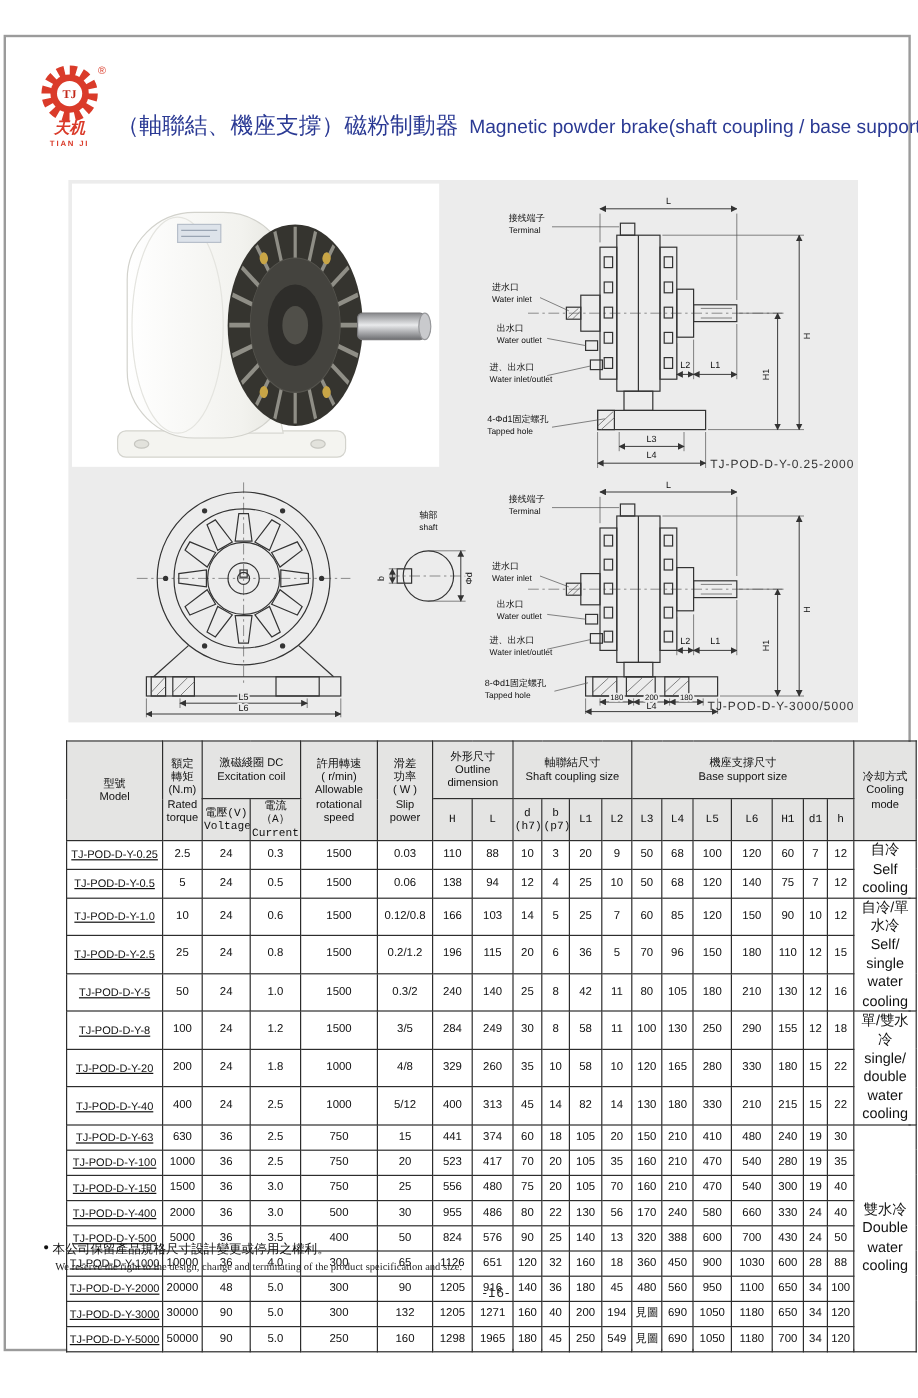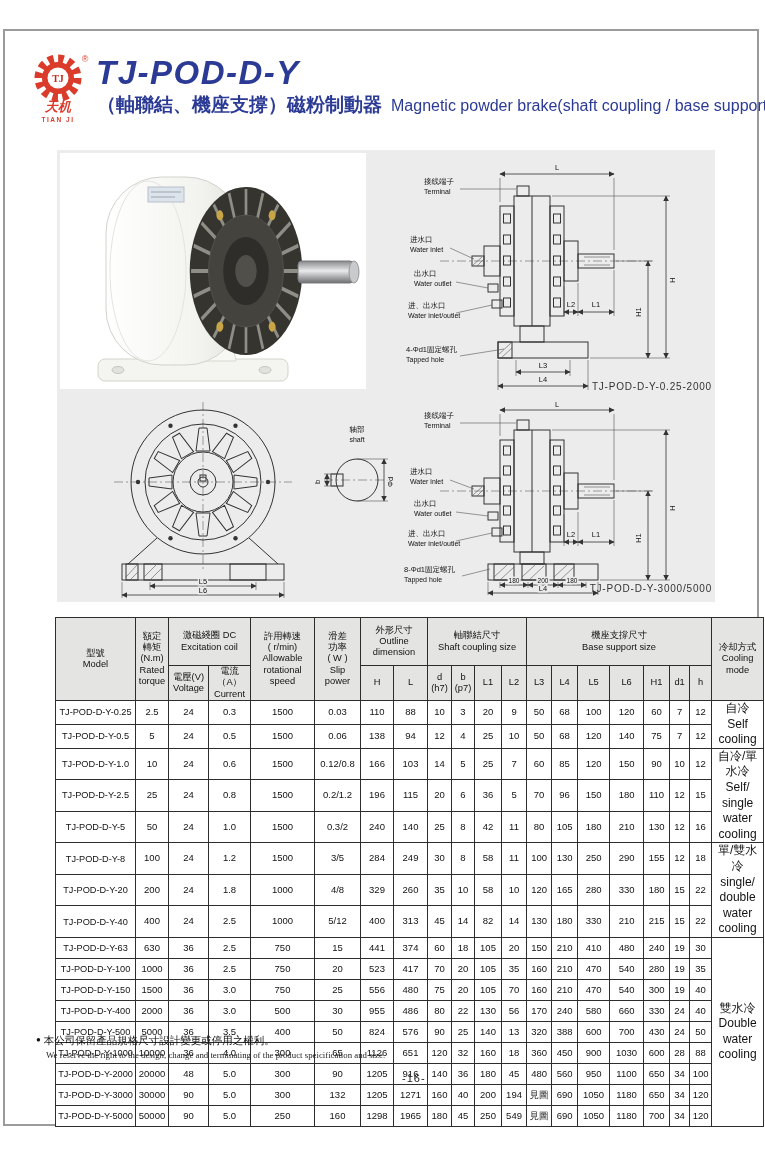--- a/index.html
+++ b/index.html
@@ -5,21 +5,21 @@
   html,body{margin:0;padding:0;background:#fff;}
   .page{position:relative;width:765px;height:1165px;background:#fff;overflow:hidden;
         font-family:"Liberation Sans",sans-serif;}
   .frame{position:absolute;left:3px;top:29px;width:756px;height:1097px;
          border:2px solid #9b9b9b;box-sizing:border-box;pointer-events:none;}
   
   .logo{position:absolute;left:28px;top:50px;width:66px;height:76px;}
   .title{position:absolute;left:96px;top:54px;font-size:33px;font-weight:bold;font-style:italic;
          color:#2b3a94;letter-spacing:1.5px;}
   .subtitle{position:absolute;left:97px;top:92px;white-space:nowrap;}
-  .subtitle .zh{font-size:19px;font-weight:bold;color:#2b3a94;}
+  .subtitle .zh{font-size:19px;font-weight:normal;color:#2b3a94;}
   .subtitle .en{font-size:16px;color:#2b3a94;margin-left:9px;}
   
   .panel{position:absolute;left:57px;top:150px;width:658px;height:452px;background:#ececec;}
   .photo-box{position:absolute;left:60px;top:153px;width:306px;height:236px;background:#fff;}
   .d1{position:absolute;left:370px;top:156px;}
   .d2{position:absolute;left:370px;top:396px;}
   .fv{position:absolute;left:62px;top:396px;}
   
   .ln{stroke:#333;stroke-width:1;fill:none;}
   .thin{stroke:#555;stroke-width:0.6;fill:none;}
@@ -34,22 +34,22 @@
   .lbz{font-family:"Liberation Sans",sans-serif;font-size:7.5px;fill:#111;}
   .cap{font-family:"Liberation Sans",sans-serif;font-size:10px;fill:#333;letter-spacing:0.8px;text-anchor:end;}
   .ctr{text-anchor:middle;}
   
   .spec{position:absolute;left:55px;top:617px;}
   table{border-collapse:collapse;table-layout:fixed;width:659px;border:1.5px solid #2d2d2d;}
   th,td{border:1px solid #2d2d2d;text-align:center;vertical-align:middle;
         white-space:pre-line;overflow:hidden;padding:0 1px;}
   th{background:#e4e4e3;font-weight:normal;font-size:9.3px;line-height:1.22;color:#111;}
   td{font-size:9.5px;line-height:1.1;background:#fff;color:#111;height:20px;}
-  td:first-child{font-size:9.2px;}
-  tr.gh{height:48px;} tr.sh{height:34px;}
+  td:first-child{font-size:9.2px;text-decoration:underline;}
+  tr.gh{height:48px;} tr.sh{height:34px;font-family:Liberation Mono, monospace;}
   td.cooling{font-size:12px;line-height:1.3;}
   
   .note{position:absolute;left:36px;top:1034px;font-size:10.5px;color:#111;}
   .note .b{font-size:8px;vertical-align:2px;margin-right:3px;}
   .note .en{display:block;font-size:8.8px;color:#222;margin:2px 0 0 10px;font-family:Liberation Serif, serif;}
   .pageno{position:absolute;left:402px;top:1072px;font-size:11px;color:#222;letter-spacing:1px;}
 </style>
 </head>
 <body>
 
@@ -69,21 +69,20 @@
     <g>
       <circle cx="30" cy="28" r="19" fill="none" stroke="#da3b2a" stroke-width="9" stroke-dasharray="5.5 4.4"></circle>
       <circle cx="30" cy="28" r="16" fill="#da3b2a"></circle>
       <circle cx="30" cy="28" r="10.5" fill="#fff"></circle>
       <text x="30" y="32" text-anchor="middle" style="font:bold 10px 'Liberation Serif',serif;fill:#c22718">TJ</text>
     </g>
     <text x="57" y="12" text-anchor="middle" style="font:9px 'Liberation Sans',sans-serif;fill:#da3b2a">®</text>
     <text x="30" y="61" text-anchor="middle" style="font:italic bold 13px 'Liberation Serif',serif;fill:#da3b2a">天机</text>
     <text x="30" y="72" text-anchor="middle" style="font:bold 6.5px 'Liberation Sans',sans-serif;fill:#da3b2a;letter-spacing:1.5px">TIAN JI</text>
   </svg>
-  <div class="title">TJ-POD-D-Y</div>
   <div class="subtitle">
     <span class="zh">（軸聯結、機座支撐）磁粉制動器</span><span class="en">Magnetic powder brake(shaft coupling / base support)</span>
   </div>
 
   <div class="panel"></div>
 
   <div class="photo-box">
     <svg width="306" height="236" viewBox="0 0 306 236">
       <defs>
         <linearGradient id="bg1" x1="0" y1="0" x2="1" y2="0">

